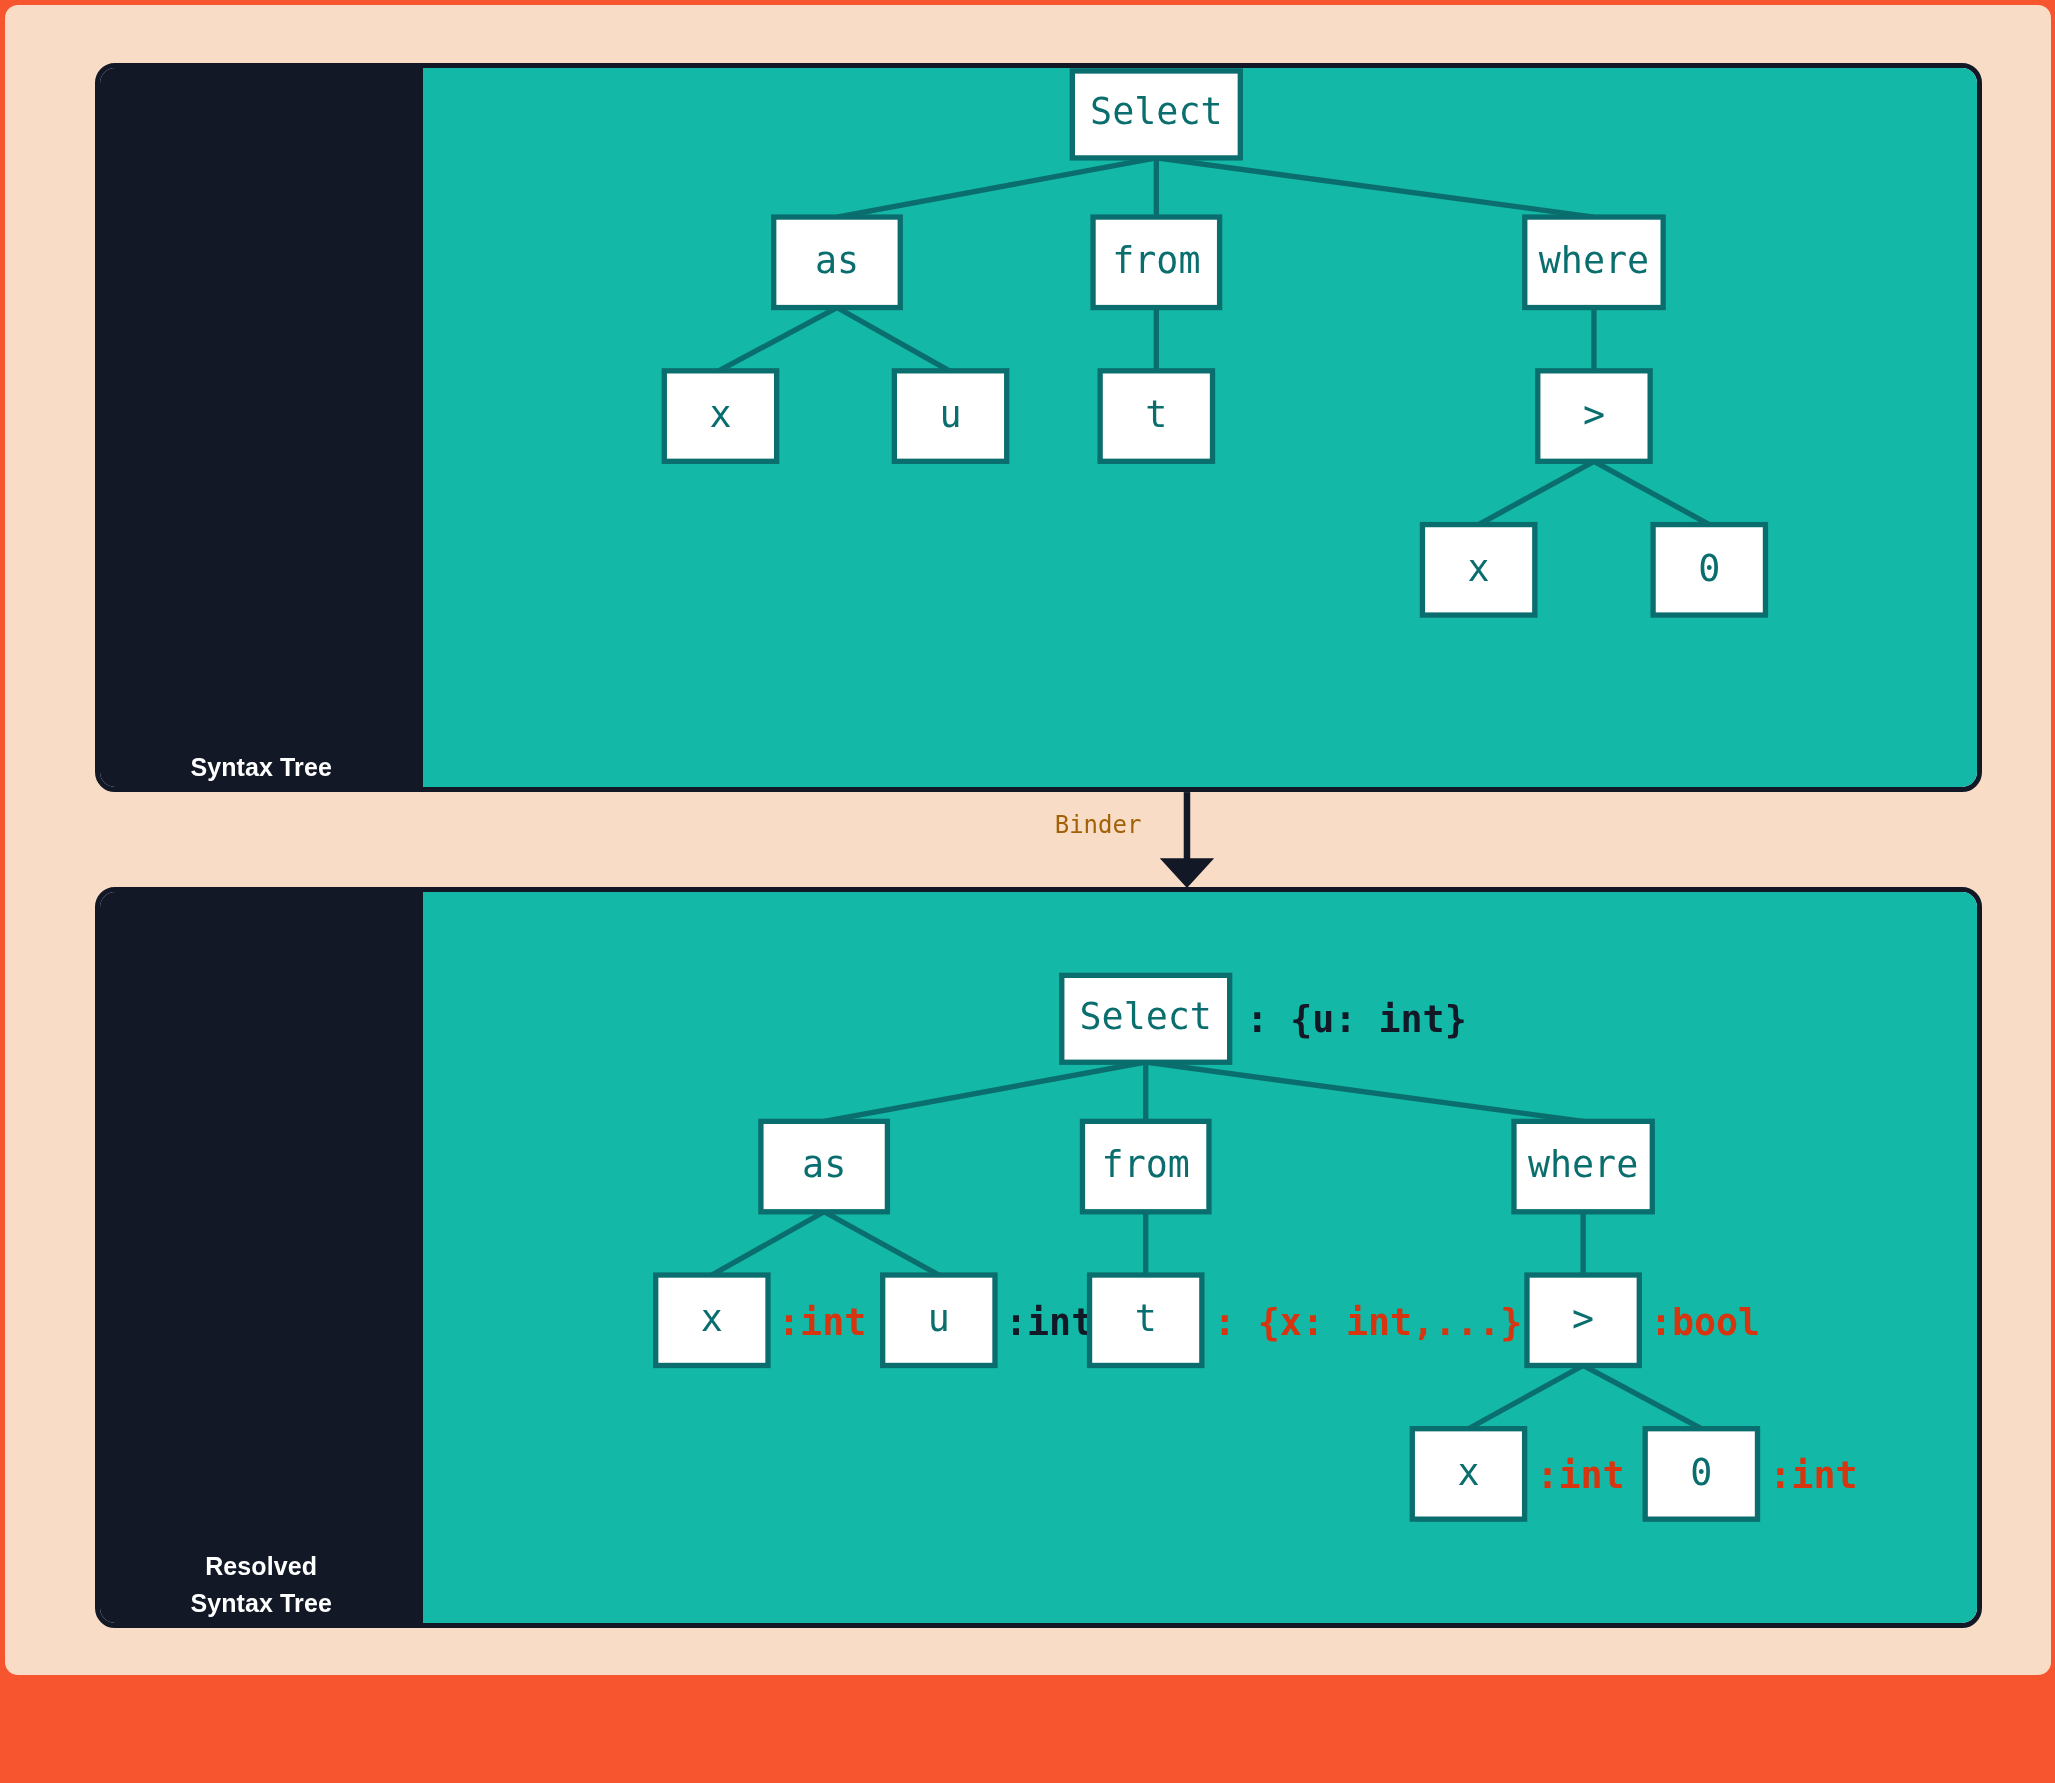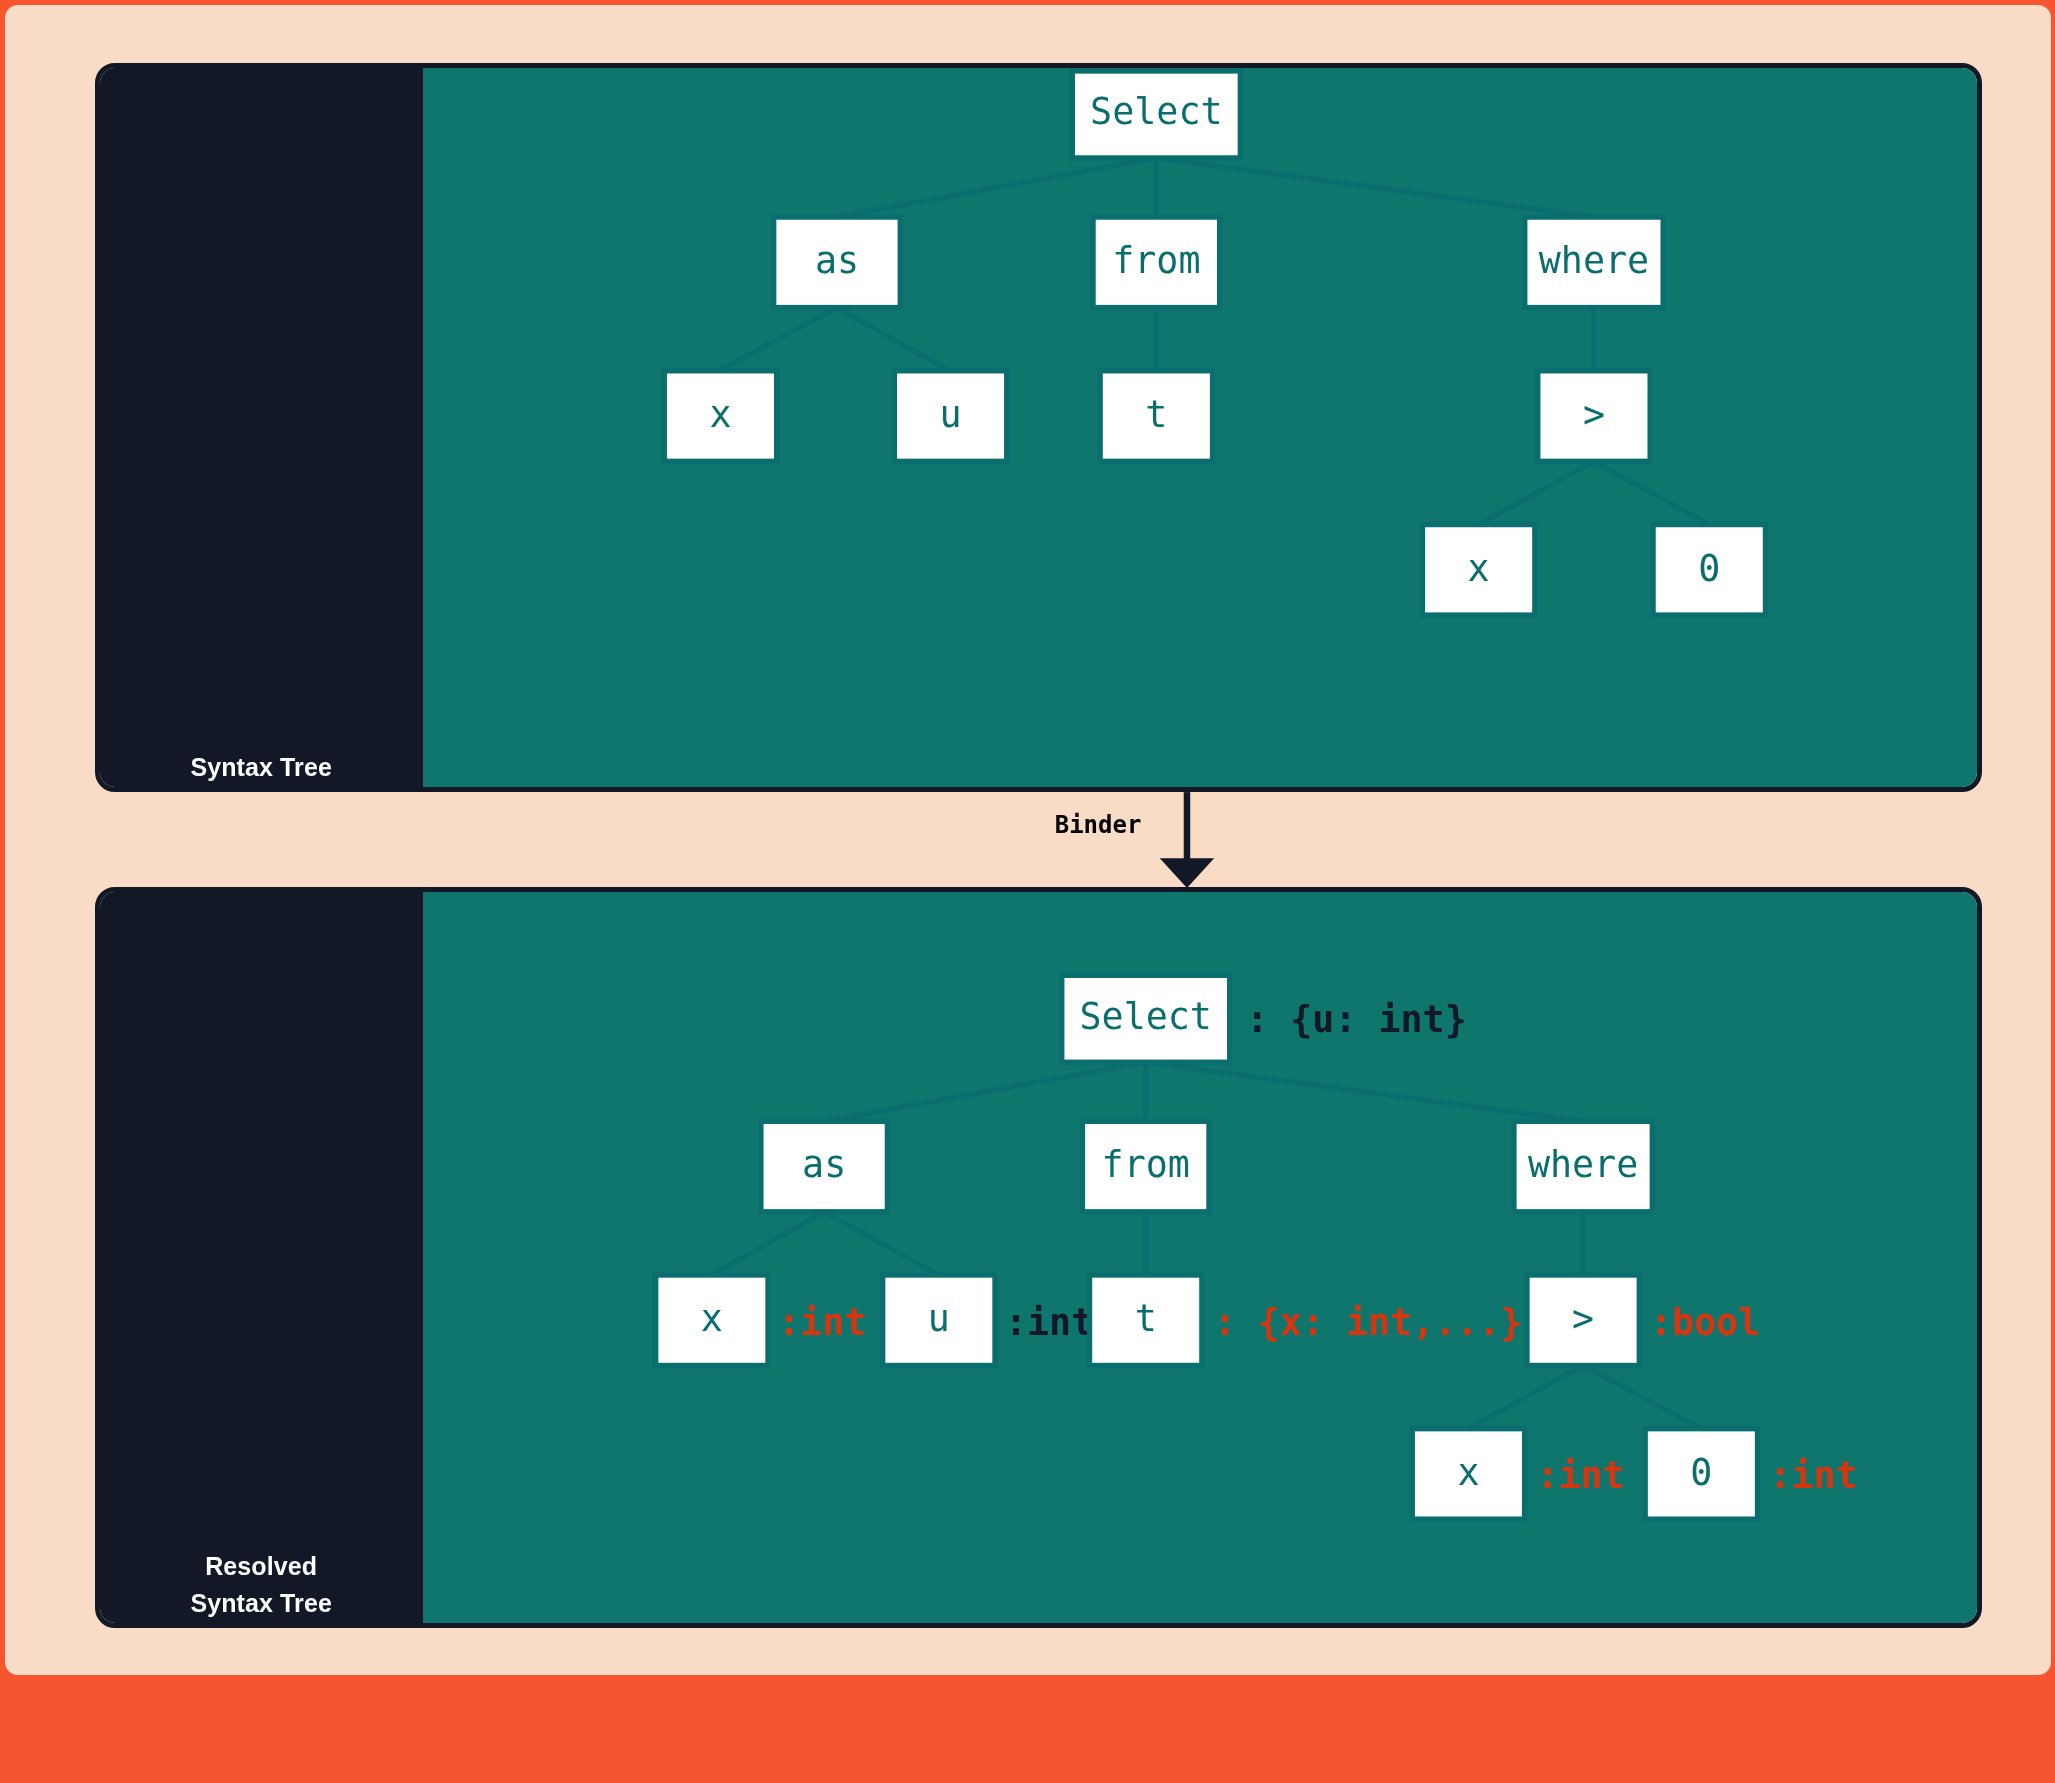--- a/index.html
+++ b/index.html
@@ -39,32 +39,32 @@
     color:#FFFFFF;
     font-size:25px;
     font-weight:bold;
     text-align:center;
     line-height:1.5;
     letter-spacing:0.1px;
     white-space:pre-line;
   }
   .tree-area{
     position:absolute; left:323px; top:0; right:0; bottom:0;
-    background:#0f766e;
+    background:#14b8a6;
   }
   svg.tree{ position:absolute; left:0; top:0; }
 
   
   #binder-zone{
     position:absolute; left:90px; top:787px; width:1887px; height:96px;
   }
   #binder-label{
     position:absolute; left:1050px; top:806px;
     font-family:"DejaVu Sans Mono", monospace;
-    font-size:24px; color:#000000;font-weight:bold;
+    font-size:24px; color:#a16207;
   }
 
   
   .footer{
     position:absolute; left:0; top:1675px; width:2056px; height:109px;
     background:#F6552F;
   }
 
   
   .node-text{

